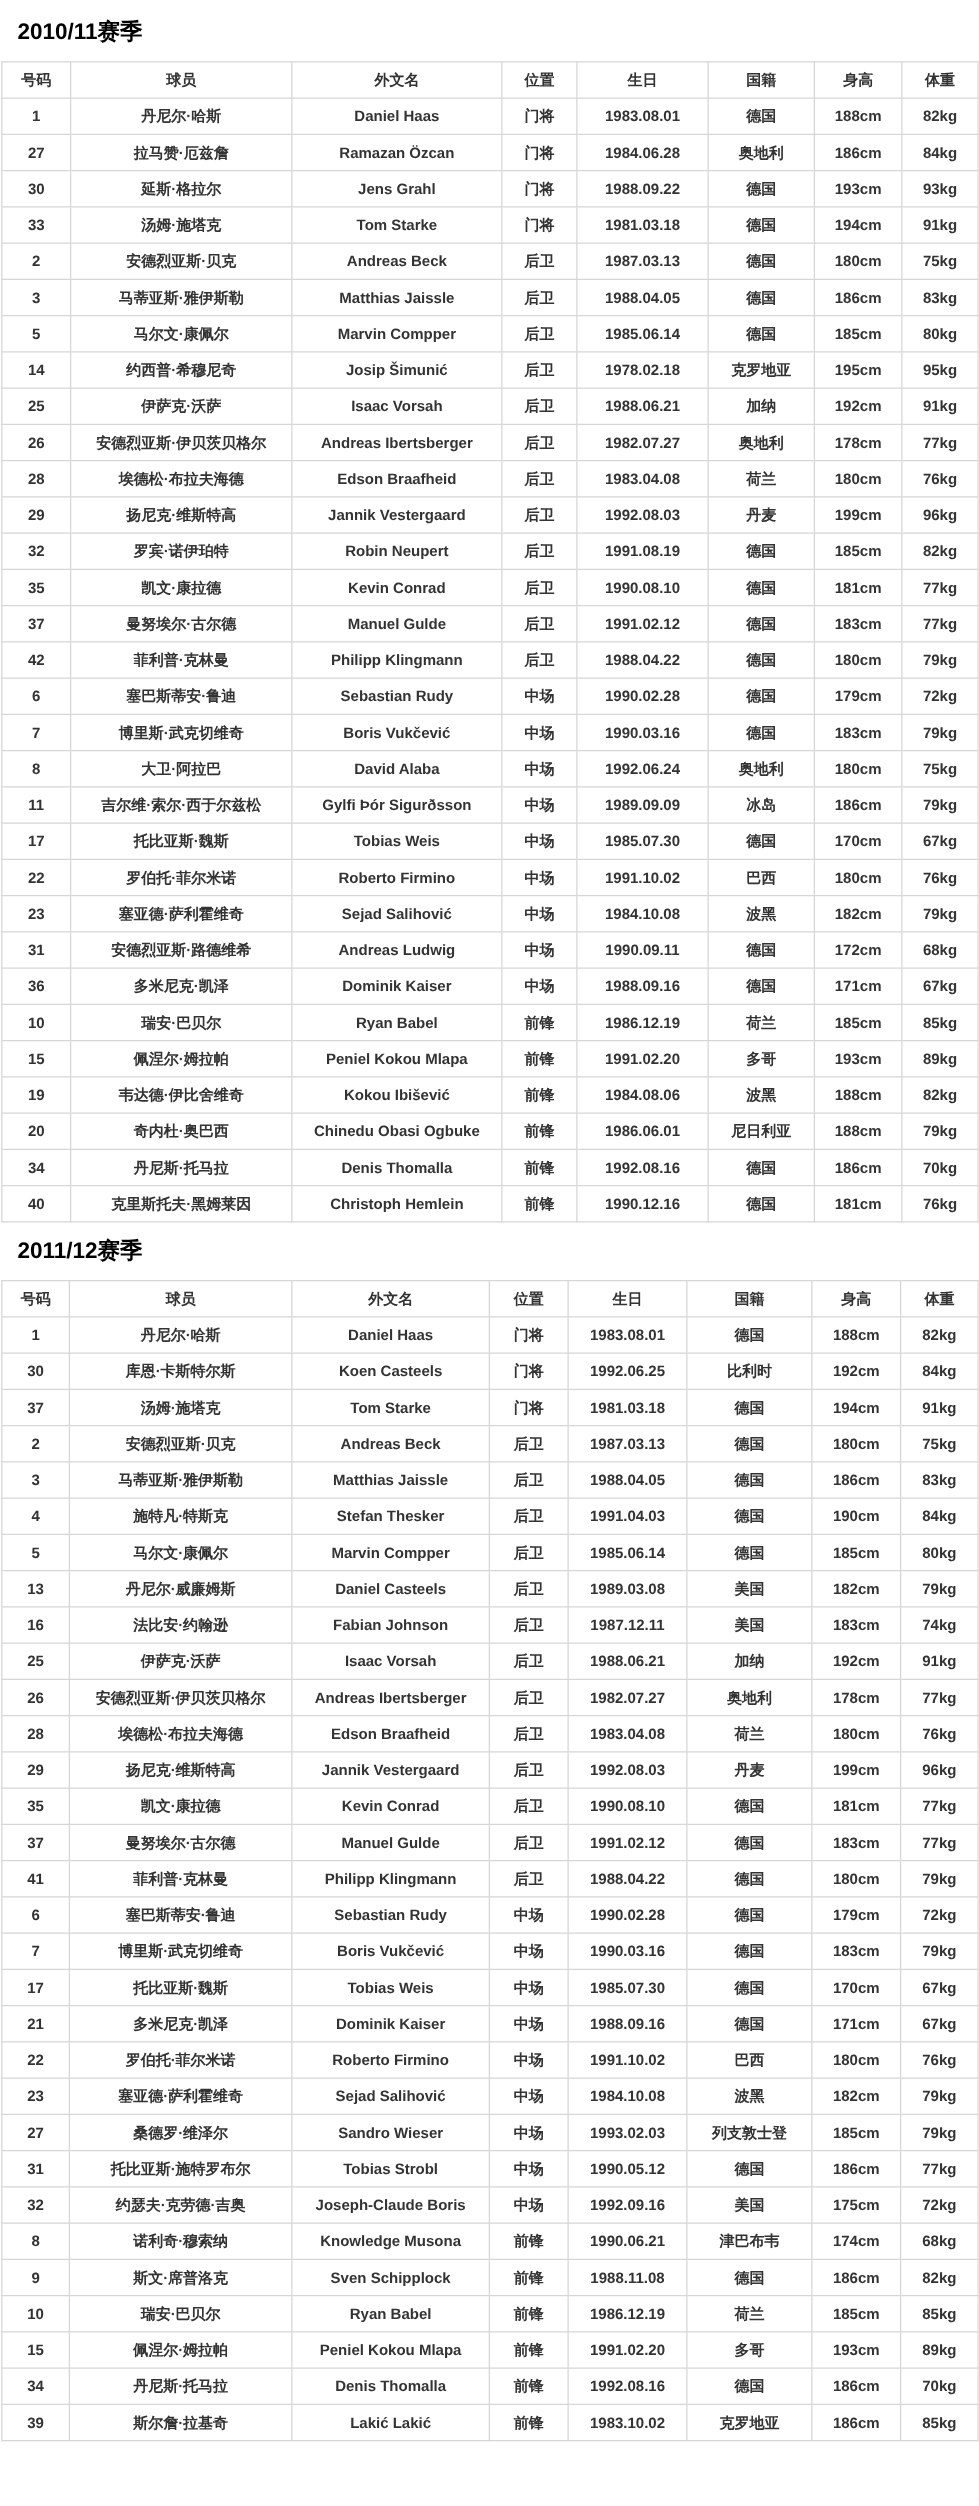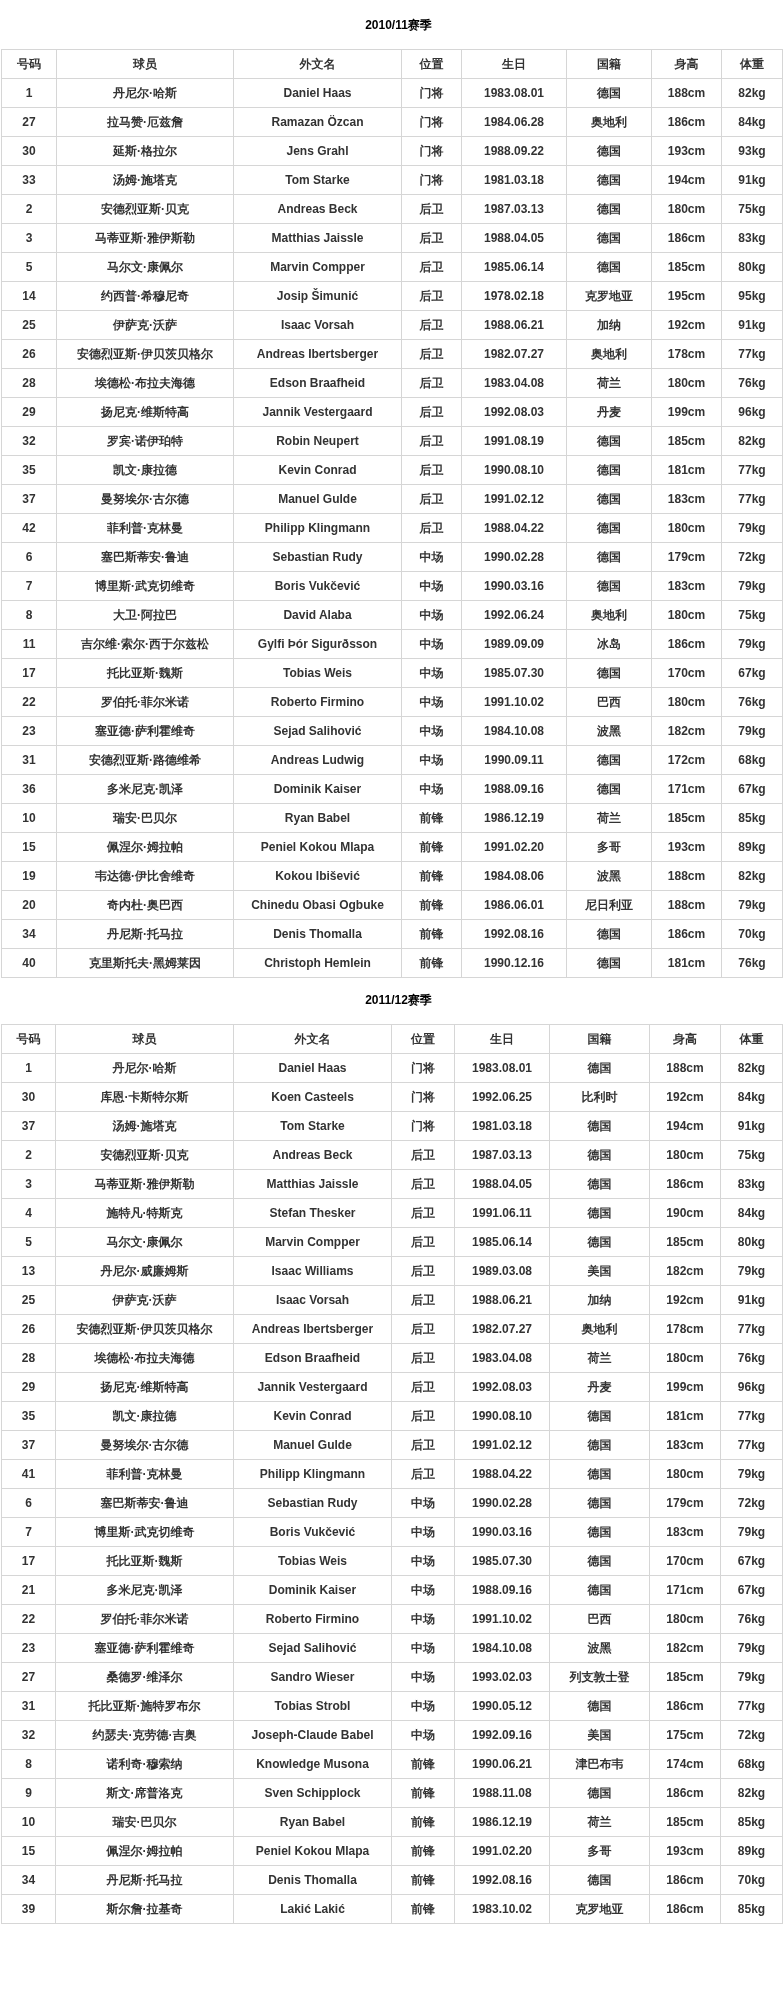--- a/index.html
+++ b/index.html
@@ -3,26 +3,25 @@
 <meta charset="utf-8">
 <style>
   html, body { margin: 0; padding: 0; background: #ffffff; }
   body {
     width: 783px;
     min-height: 2005px;
     font-family: "Liberation Sans", "DejaVu Sans", sans-serif;
     color: #333333;
   }
   .season-title {
-    font-size: 12px;
+    font-size: 18px;
     font-weight: bold;
     color: #000000;
     margin: 18px 0 16px 14px;
     line-height: 15px;
-    text-align: center;
   }
   .season-title.second { margin-top: 15px; }
   table.squad-table {
     border-collapse: collapse;
     table-layout: fixed;
     width: 781px;
     margin-left: 1px;
     border-radius: 24px;
   }
   table.squad-table th, table.squad-table td {
@@ -461,44 +460,54 @@
         <td>1988.04.05</td>
         <td>德国</td>
         <td>186cm</td>
         <td>83kg</td>
       </tr>
       <tr>
         <td>4</td>
         <td>施特凡·特斯克</td>
         <td>Stefan Thesker</td>
         <td>后卫</td>
-        <td>1991.06.11</td>
+        <td>1991.04.03</td>
         <td>德国</td>
         <td>190cm</td>
         <td>84kg</td>
       </tr>
       <tr>
         <td>5</td>
         <td>马尔文·康佩尔</td>
         <td>Marvin Compper</td>
         <td>后卫</td>
         <td>1985.06.14</td>
         <td>德国</td>
         <td>185cm</td>
         <td>80kg</td>
       </tr>
       <tr>
         <td>13</td>
         <td>丹尼尔·威廉姆斯</td>
-        <td>Isaac Williams</td>
+        <td>Daniel Casteels</td>
         <td>后卫</td>
         <td>1989.03.08</td>
         <td>美国</td>
         <td>182cm</td>
         <td>79kg</td>
+      </tr>
+      <tr>
+        <td>16</td>
+        <td>法比安·约翰逊</td>
+        <td>Fabian Johnson</td>
+        <td>后卫</td>
+        <td>1987.12.11</td>
+        <td>美国</td>
+        <td>183cm</td>
+        <td>74kg</td>
       </tr>
       <tr>
         <td>25</td>
         <td>伊萨克·沃萨</td>
         <td>Isaac Vorsah</td>
         <td>后卫</td>
         <td>1988.06.21</td>
         <td>加纳</td>
         <td>192cm</td>
         <td>91kg</td>
@@ -639,21 +648,21 @@
         <td>Tobias Strobl</td>
         <td>中场</td>
         <td>1990.05.12</td>
         <td>德国</td>
         <td>186cm</td>
         <td>77kg</td>
       </tr>
       <tr>
         <td>32</td>
         <td>约瑟夫·克劳德·吉奥</td>
-        <td>Joseph-Claude Babel</td>
+        <td>Joseph-Claude Boris</td>
         <td>中场</td>
         <td>1992.09.16</td>
         <td>美国</td>
         <td>175cm</td>
         <td>72kg</td>
       </tr>
       <tr>
         <td>8</td>
         <td>诺利奇·穆索纳</td>
         <td>Knowledge Musona</td>

